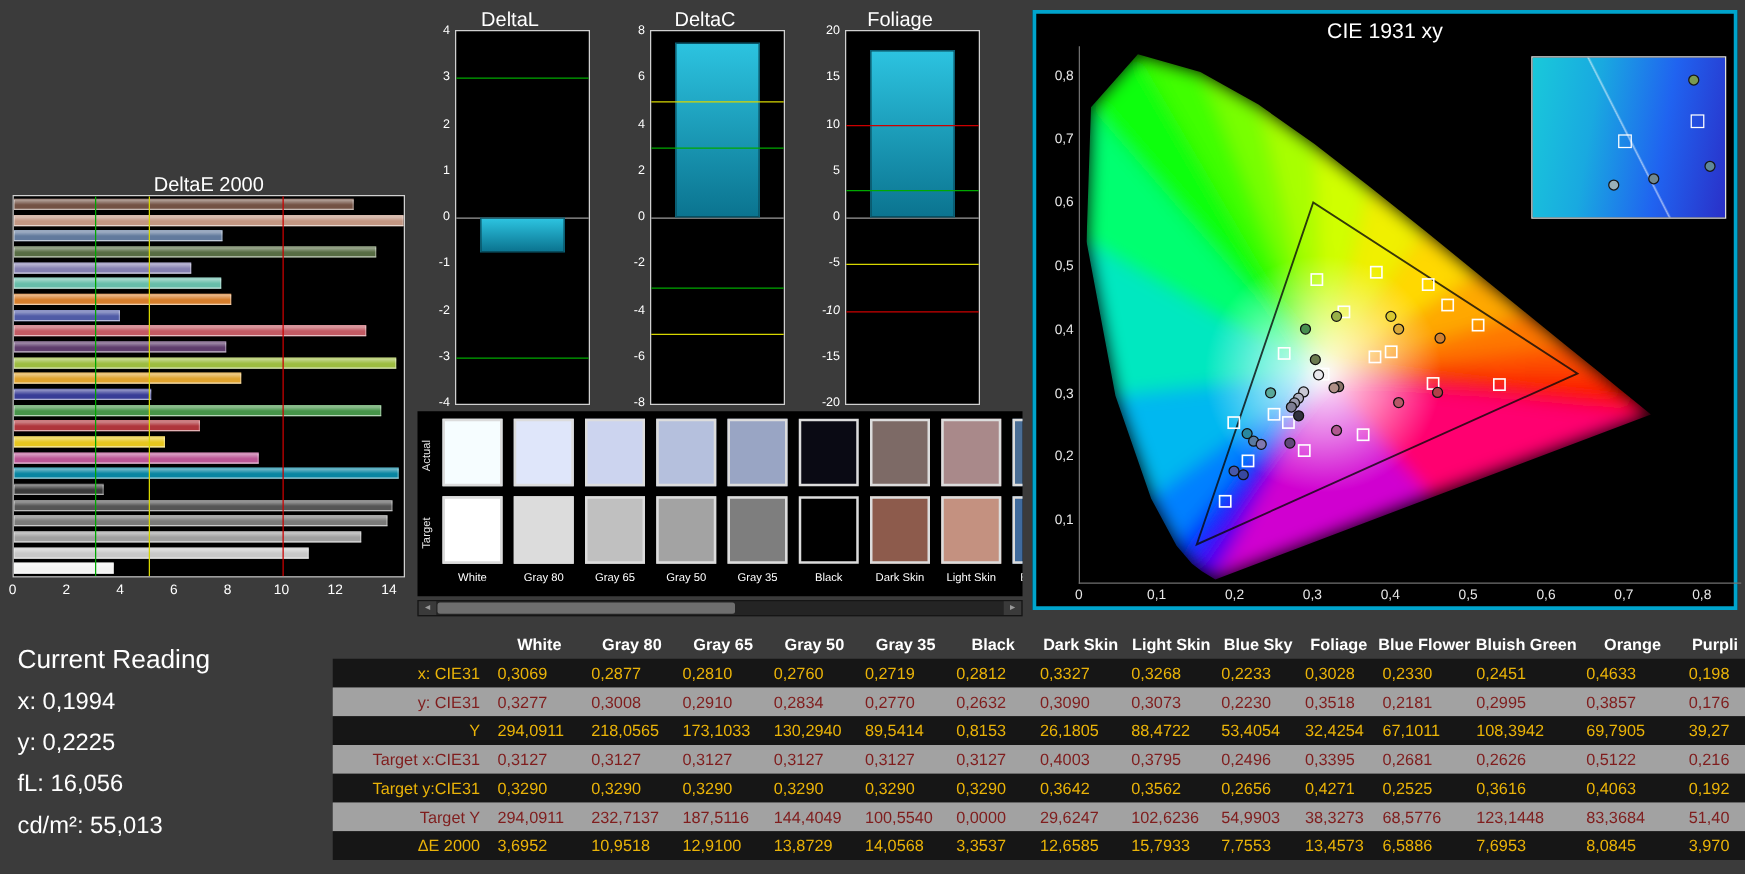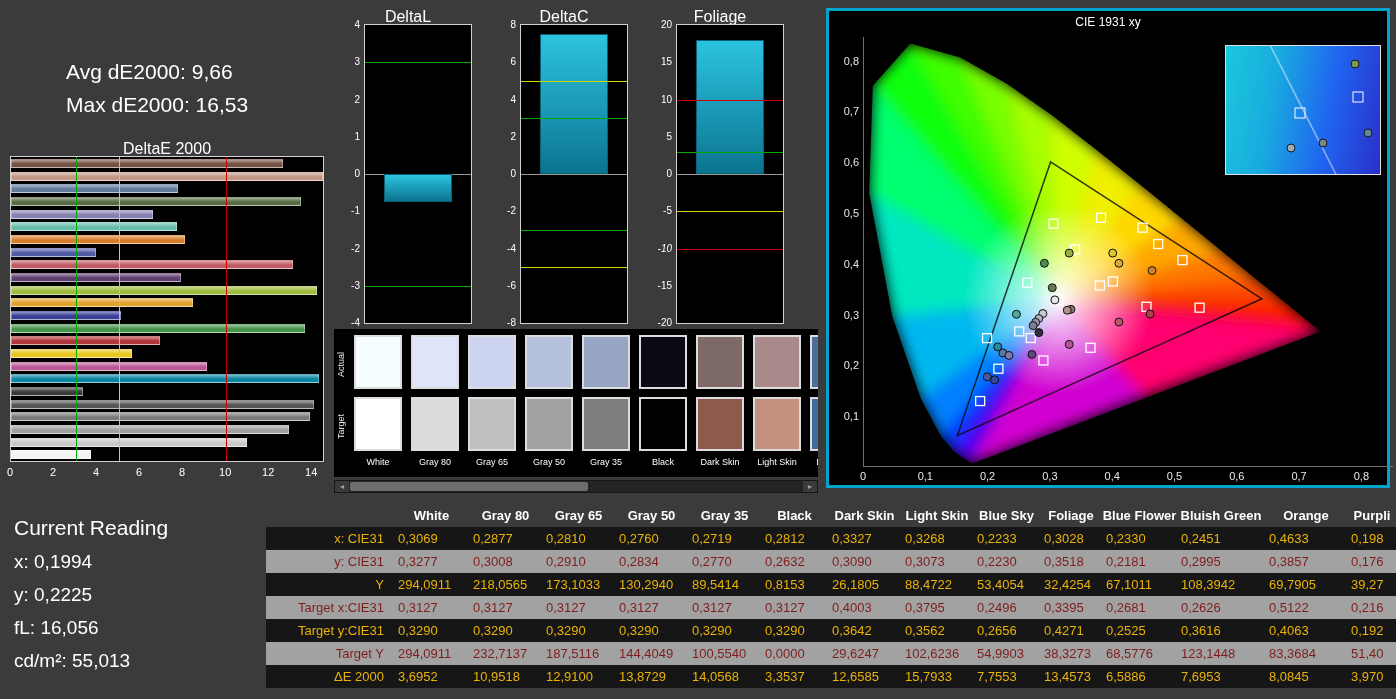--- a/index.html
+++ b/index.html
@@ -41,21 +41,21 @@
   .sw.t{top:68px}
   .swlab{position:absolute;top:128px;width:54px;text-align:center;font-size:9px;color:#fff;white-space:nowrap}
   .hscroll{position:absolute;left:334px;top:480px;width:484px;height:13px;background:#242424;border:1px solid #151515}
   .hscroll .arr{position:absolute;top:0;width:14px;height:11px;background:#3a3a3a;color:#9a9a9a;font-size:7px;line-height:11px;text-align:center}
   .hscroll .arr.l{left:0}
   .hscroll .arr.r{right:0}
   .hscroll .thumb{position:absolute;left:15px;top:1px;width:238px;height:9px;background:#6e6e6e;border-radius:2px}
 
   
   .cie{position:absolute;left:826px;top:8px;width:564px;height:480px;background:#000;border:3px solid #00a4cc}
-  .cie .ctitle{top:4px;font-size:12px}
+  .cie .ctitle{top:4px;font-size:17px}
   .cie svg{position:absolute;left:34px;top:26px;border-left:1px solid #707070;border-bottom:1px solid #707070}
   .cielab{position:absolute;font-size:11px;color:#e8e8e8}
   .cieylab{left:4px;width:26px;text-align:right}
   .ciexlab{top:459px;width:26px;text-align:center}
   .inset{position:absolute;right:6px;top:34px;width:156px;height:130px;border:1px solid #e0e0e0;
          background:
            linear-gradient(63deg, rgba(0,0,0,0) 49.4%, rgba(255,255,255,.55) 50%, rgba(0,0,0,0) 50.8%),
            linear-gradient(100deg,#19c9da 0%,#19a9e0 32%,#2063f0 66%,#2a30c8 100%)}
   .isq{position:absolute;width:11px;height:11px;border:1.5px solid #fff;transform:translate(-50%,-50%)}
   .icir{position:absolute;width:9px;height:9px;border:1px solid #161616;border-radius:50%;transform:translate(-50%,-50%)}
@@ -75,22 +75,20 @@
   .tc{overflow:hidden;white-space:nowrap;padding-left:4px}
   .tc.lbl{text-align:right;padding-right:10px;padding-left:0}
   .trow.thead .tc{text-align:center;padding-left:0}
   .trow.thead .tc.lbl{text-align:right}
 </style>
 </head>
 <body>
 
 <div class="app">
 
-  <div class="sub avg">Avg dE2000: 9,66</div>
-  <div class="sub max">Max dE2000: 16,53</div>
 
   <section class="deltae">
     <div class="ctitle">DeltaE 2000</div>
     <div class="de-plot">
         <div class="hbar" style="top: 1.8px; width: 272.4px; background-color: rgb(115, 82, 68); background-image: linear-gradient(rgba(255, 255, 255, 0.45), rgba(255, 255, 255, 0) 55%);"></div>
         <div class="hbar" style="top: 14.5px; width: 312px; background-color: rgb(194, 150, 130); background-image: linear-gradient(rgba(255, 255, 255, 0.45), rgba(255, 255, 255, 0) 55%);"></div>
         <div class="hbar" style="top: 27.2px; width: 166.9px; background-color: rgb(98, 122, 157); background-image: linear-gradient(rgba(255, 255, 255, 0.45), rgba(255, 255, 255, 0) 55%);"></div>
         <div class="hbar" style="top: 39.8px; width: 289.6px; background-color: rgb(87, 108, 67); background-image: linear-gradient(rgba(255, 255, 255, 0.45), rgba(255, 255, 255, 0) 55%);"></div>
         <div class="hbar" style="top: 52.5px; width: 141.8px; background-color: rgb(133, 128, 177); background-image: linear-gradient(rgba(255, 255, 255, 0.45), rgba(255, 255, 255, 0) 55%);"></div>
         <div class="hbar" style="top: 65.2px; width: 165.6px; background-color: rgb(103, 189, 170); background-image: linear-gradient(rgba(255, 255, 255, 0.45), rgba(255, 255, 255, 0) 55%);"></div>

